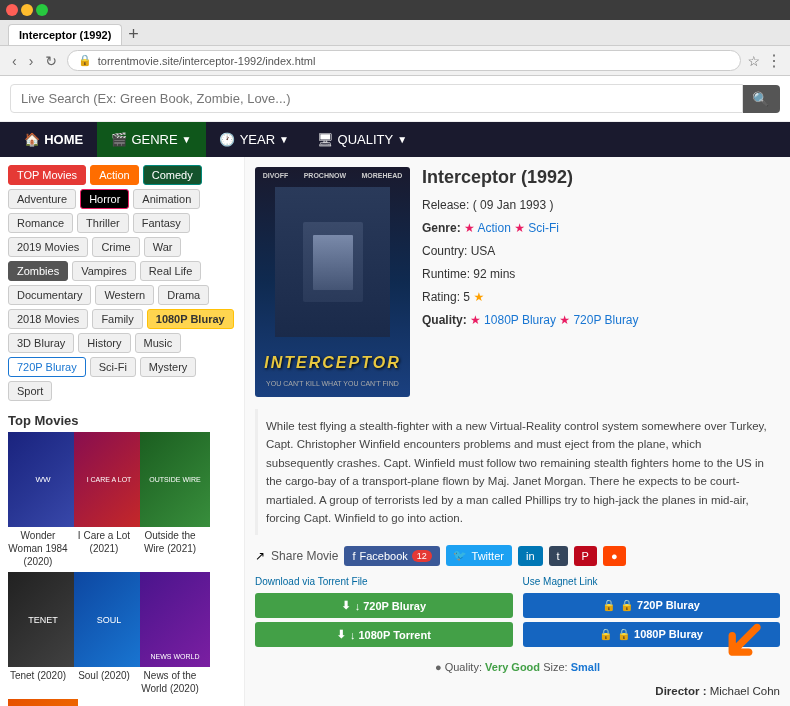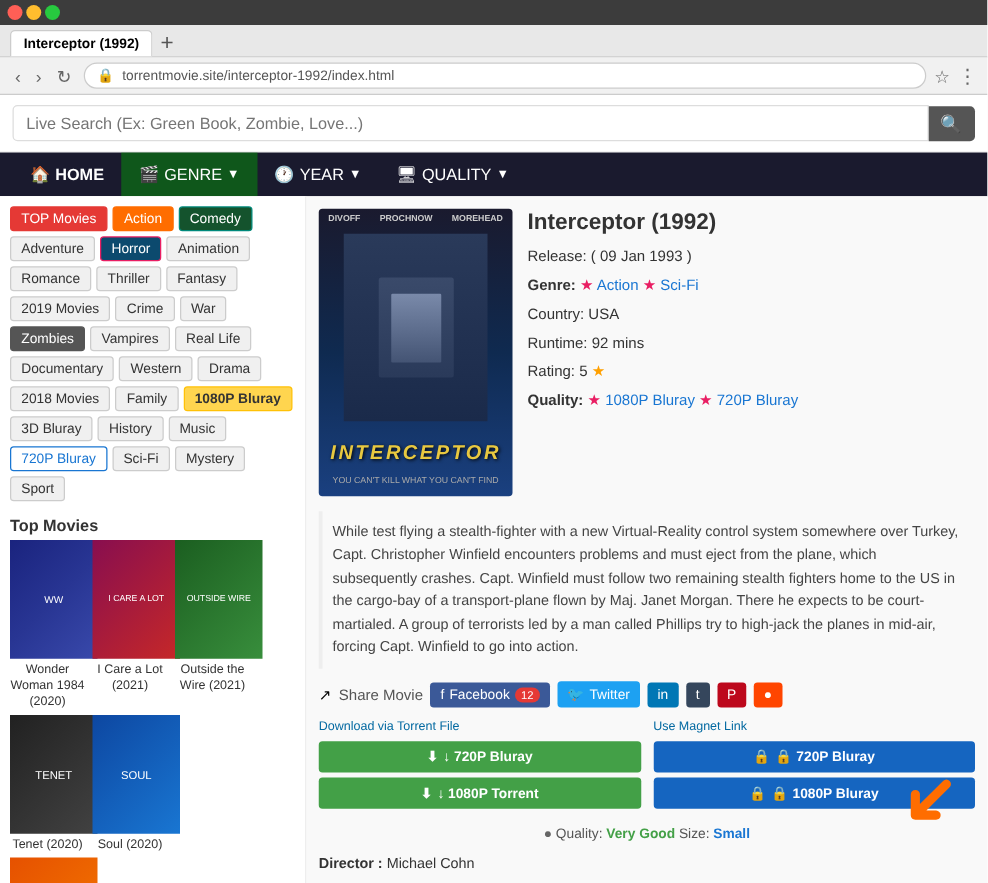--- a/index.html
+++ b/index.html
@@ -35,21 +35,21 @@
     .main-container { display: flex; background: #f9f9f9; }
 
     
     .sidebar { width: 245px; min-width: 245px; background: #fff; border-right: 1px solid #eee; padding: 8px; }
     .tag-row { display: flex; flex-wrap: wrap; gap: 4px; margin-bottom: 4px; }
     .tag { display: inline-block; padding: 3px 8px; border-radius: 3px; font-size: 11px; cursor: pointer; border: 1px solid #ccc; background: #f0f0f0; color: #333; }
     .tag.red { background: #e53935; color: #fff; border-color: #e53935; }
     .tag.orange { background: #ff6d00; color: #fff; border-color: #ff6d00; }
     .tag.teal { background: #14532d; color: #fff; border-color: #00897b; }
     .tag.dark { background: #555; color: #fff; border-color: #555; }
-    .tag.pink { background: #0c4a6e; color: #fff; border-color: #e91e63; }
+    .tag.pink { background: #000000; color: #fff; border-color: #e91e63; }
     .tag.blue-outline { background: #fff; color: #1976d2; border: 1px solid #1976d2; }
     .tag.highlighted { background: #ffd54f; color: #333; border-color: #ffc107; font-weight: bold; }
 
     .sidebar-section-title { font-weight: bold; font-size: 13px; padding: 8px 0 4px; color: #333; }
     .top-movies-grid { display: flex; gap: 6px; flex-wrap: wrap; }
     .movie-card { width: 60px; cursor: pointer; }
     .movie-card .thumb { width: 70px; height: 95px; background: #ccc; display: flex; align-items: center; justify-content: center; font-size: 9px; color: #666; overflow: hidden; }
     .movie-card .title { font-size: 10px; color: #333; margin-top: 2px; text-align: center; line-height: 1.3; }
 
     
@@ -90,21 +90,21 @@
     .btn-720 { background: #43a047; }
     .btn-1080 { background: #43a047; }
     .btn-magnet-720 { background: #1565c0; }
     .btn-magnet-1080 { background: #1565c0; }
 
     .quality-indicator { text-align: center; font-size: 11px; color: #555; margin-bottom: 8px; }
     .quality-good { color: #43a047; font-weight: bold; }
     .quality-small { color: #1976d2; font-weight: bold; }
 
     
-    .credits { font-size: 11.5px; color: #333; margin-bottom: 10px; line-height: 1.8; }
+    .credits { font-size: 11.5px; color: #333; margin-bottom: 10px; line-height: 1.8; text-align: right; }
     .credit-label { font-weight: bold; }
 
     
     ::-webkit-scrollbar { width: 6px; }
     ::-webkit-scrollbar-thumb { background: #ccc; border-radius: 3px; }
   </style>
 </head>
 <body>
 
 <div class="browser-chrome">
@@ -241,20 +241,26 @@
         <div class="thumb" style="background: linear-gradient(135deg, #212121, #424242); width:70px;height:95px;display:flex;align-items:center;justify-content:center;">
           <span style="color:#fff;font-size:9px;text-align:center;">TENET</span>
         </div>
         <div class="title">Tenet (2020)</div>
       </div>
       <div class="movie-card">
         <div class="thumb" style="background: linear-gradient(135deg, #0d47a1, #1976d2); width:70px;height:95px;display:flex;align-items:center;justify-content:center;">
           <span style="color:#fff;font-size:9px;text-align:center;">SOUL</span>
         </div>
         <div class="title">Soul (2020)</div>
+      </div>
+      <div class="movie-card">
+        <div class="thumb" style="background: linear-gradient(135deg, #4a148c, #7b1fa2); width:70px;height:95px;display:flex;align-items:center;justify-content:center;position:relative;">
+          <span style="color:#fff;font-size:7px;text-align:center;padding:3px;position:absolute;bottom:4px;">NEWS WORLD</span>
+        </div>
+        <div class="title">News of the World (2020)</div>
       </div>
     </div>
     <div class="top-movies-grid" style="margin-top:4px;">
       <div class="movie-card">
         <div class="thumb" style="background: linear-gradient(135deg, #e65100, #f57c00); width:70px;height:95px;display:flex;align-items:center;justify-content:center;">
           
         </div>
 
       </div>
     </div>

